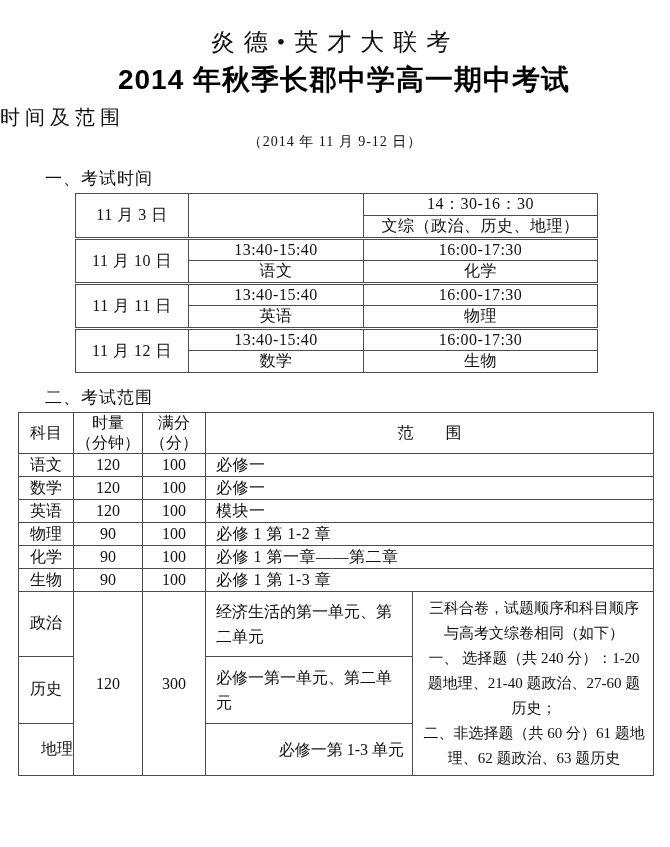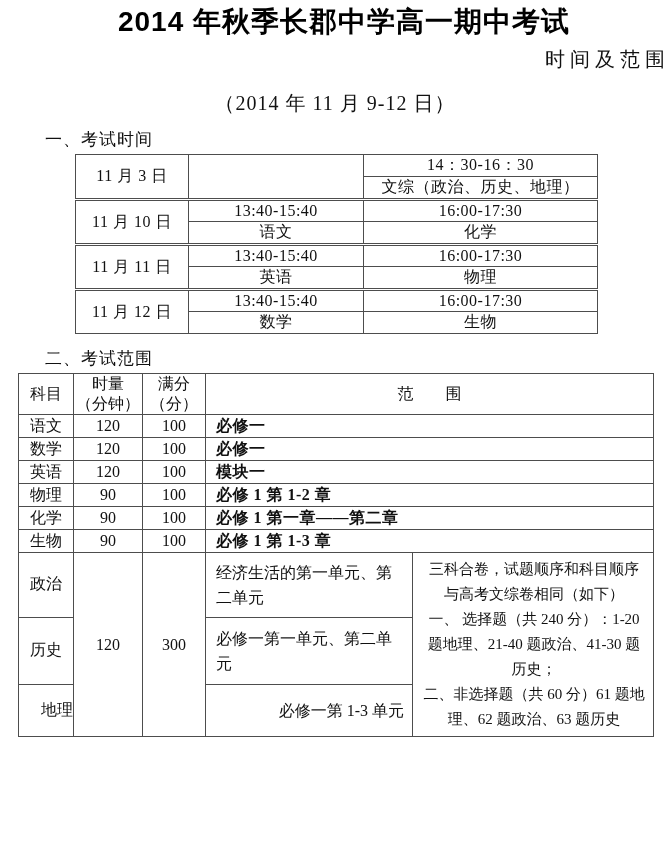--- a/index.html
+++ b/index.html
@@ -14,26 +14,26 @@
   .title-brand {
     text-align:center; margin-top:26px;
     font-size:24px; line-height:32px; letter-spacing:9px; font-weight:500;
   }
   .title-main {
     text-align:center; margin-top:4px;
     font-family:"Liberation Sans","DejaVu Sans",sans-serif;
     font-size:28px; line-height:36px; font-weight:bold; letter-spacing:1px; color:#000;padding-left:18px;
   }
   .title-sub {
-    text-align:right; margin-top:6px;
+    text-align:left; margin-top:6px;
     font-size:20px; line-height:26px; letter-spacing:5px;
   }
   .title-date {
-    text-align:center; margin-top:19px;
-    font-size:20px; line-height:24px; letter-spacing:1px;
+    text-align:center; margin-top:0;
+    font-size:14px; line-height:24px; letter-spacing:1px;
   }
   .section-heading {
     margin:14px 0 0 45px;
     font-size:17px; line-height:22px; letter-spacing:1px;
   }
 
   table { border-collapse:collapse; table-layout:fixed; margin-top:3px; }
   td {
     border:1px solid #4d4d4d; vertical-align:middle;
     font-size:16px; text-align:center; overflow:hidden;
@@ -41,21 +41,21 @@
 
   
   .t1 { margin-left:75px; width:522px; }
   .t1 td { height:22px; letter-spacing:0.5px; }
   .t1 tr.gsep > td { border-top:3px double #4d4d4d; }
 
   
   .t2 { margin-left:18px; width:635px;padding-left:43px; }
   .t2 td { height:23px; }
   .t2 td.hdr { height:41px; line-height:20px; }
-  .t2 td.range { text-align:left; padding-left:10px; letter-spacing:0.5px;font-weight:bold; }
+  .t2 td.range { text-align:left; padding-left:10px; letter-spacing:0.5px; }
   .t2 td.wrap2 {
     text-align:left; padding:2px 8px 2px 10px;
     line-height:25px; word-break:break-all;
   }
   .t2 tr.r-pol > td { height:51px; }
   .t2 tr.r-his > td { height:57px; }
   .t2 tr.r-geo > td { height:44px;text-align:right; }
   .t2 td.note {
     text-align:center; vertical-align:middle; padding:4px 8px 4px 10px;
     font-size:15px; line-height:25px; word-break:break-all;
@@ -66,20 +66,21 @@
   .footnote { margin:5px 0 0 18px; width:640px; font-size:15px; line-height:26px; }
   .fn-1 { text-indent:30px; letter-spacing:0.5px; white-space:nowrap; }
   .fn-2 { letter-spacing:5px; white-space:nowrap; }
   .fn-3 { letter-spacing:0.5px; }
 </style>
 </head>
 <body>
 
 <div class="page">
 
+  <div class="title-brand">炎德•英才大联考</div>
   <div class="title-main">2014 年秋季长郡中学高一期中考试</div>
   <div class="title-sub">时间及范围</div>
   <div class="title-date">（2014 年 11 月 9-12 日）</div>
 
   <div class="section-heading">一、考试时间</div>
 
   <table class="t1">
     <colgroup>
         <col style="width:113px">
         <col style="width:175px">
@@ -188,21 +189,21 @@
         <td class="range" colspan="2">必修 1 第 1-3 章</td>
       </tr>
 
       <tr class="r-pol">
         <td>政治</td>
         <td rowspan="3">120</td>
         <td rowspan="3">300</td>
         <td class="wrap2">经济生活的第一单元、第二单元</td>
         <td rowspan="3" class="note">
           <p>三科合卷，试题顺序和科目顺序与高考文综卷相同（如下）</p>
-          <p>一、 选择题（共 240 分）：1-20 题地理、21-40 题政治、41-30 题历史；</p>
+          <p>一、 选择题（共 240 分）：1-20 题地理、21-40 题政治、27-60 题历史；</p>
           <p>二、非选择题（共 60 分）61 题地理、62 题政治、63 题历史</p>
         </td>
       </tr>
       <tr class="r-his">
         <td>历史</td>
         <td class="wrap2">必修一第一单元、第二单元</td>
       </tr>
       <tr class="r-geo">
         <td>地理</td>
         <td class="wrap2">必修一第 1-3 单元</td>

